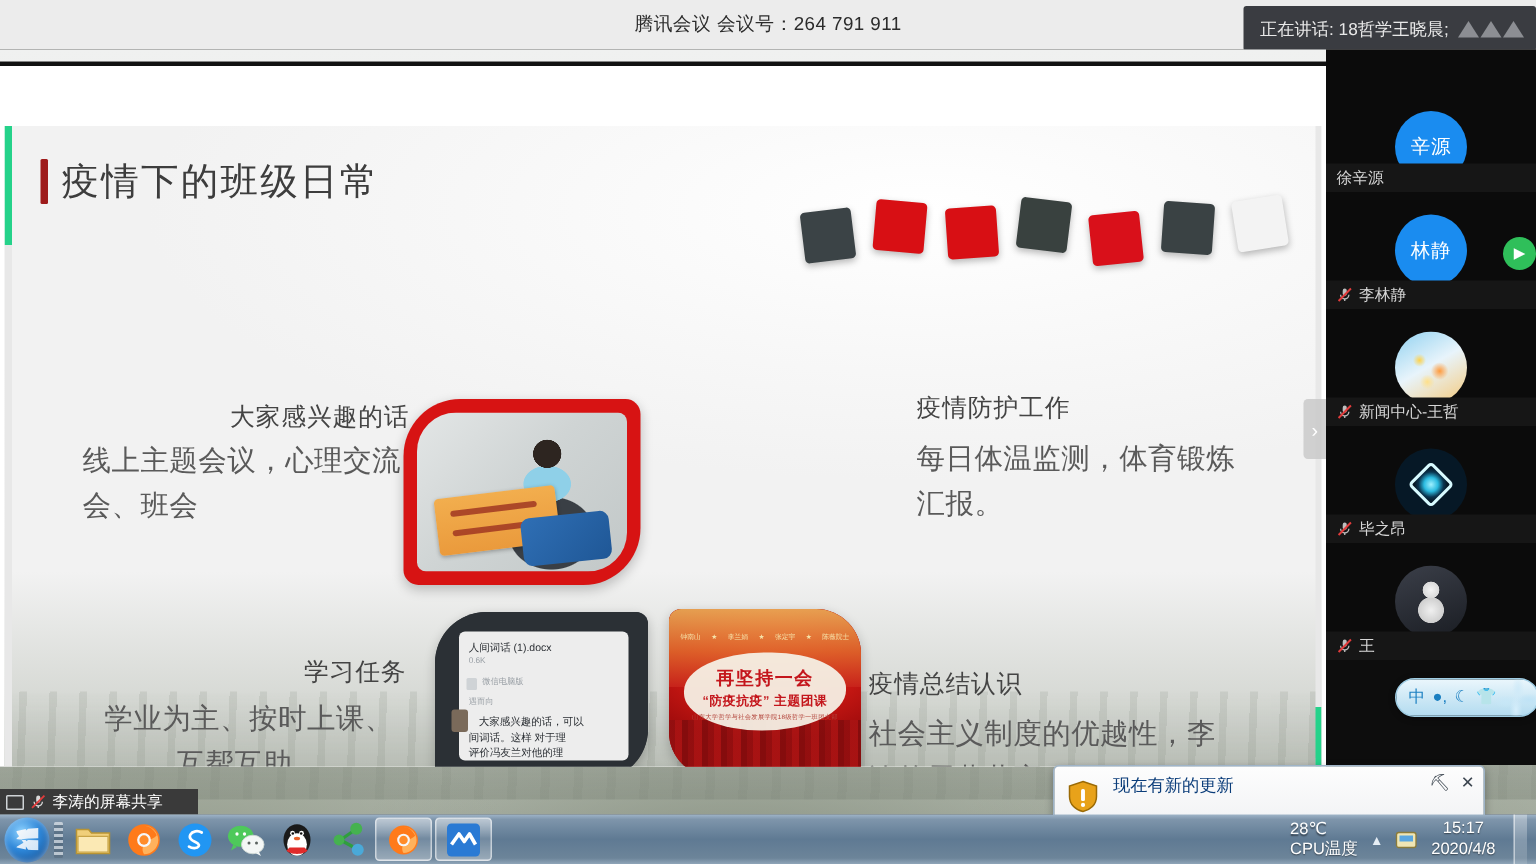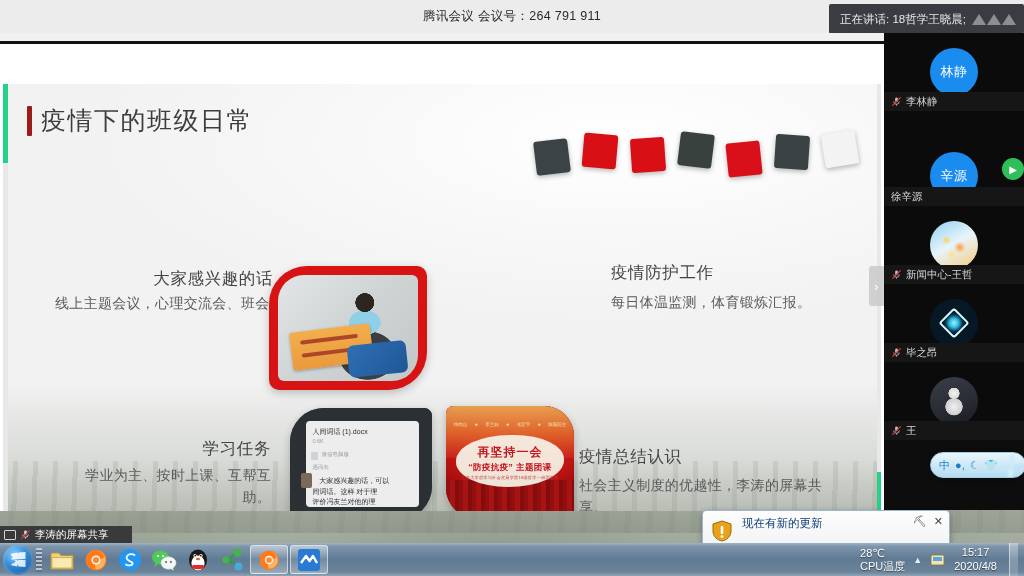--- a/index.html
+++ b/index.html
@@ -95,28 +95,28 @@
   .title-bar { width:5px; height:30px; background:#9e1b1b; border-radius:1px; }
   .slide-title { font-size:25px; color:#3d3d3d; letter-spacing:1.5px; }
 
   
   .squares { position:absolute; left:532px; top:48px; width:330px; height:50px; }
   .sq { position:absolute; width:34px; height:34px; border-radius:3px;
         box-shadow:0 2px 5px rgba(0,0,0,.28); }
 
   
   .blk-title { font-size:16.5px; color:#444; letter-spacing:.6px; line-height:1.3; }
-  .blk-body  { font-size:14px; color:#5a5a5a; line-height:1.55; letter-spacing:.3px; }
+  .blk-body  { font-size:19px; color:#5a5a5a; line-height:1.55; letter-spacing:.3px; }
 
   .txt-tl { position:absolute; left:52px; top:184px; width:218px; text-align:right; }
   .txt-tl .blk-body { text-align:left; margin-top:4px; }
   .txt-tr { position:absolute; left:608px; top:178px; width:230px; text-align:left; }
   .txt-tr .blk-body { margin-top:9px; }
   .txt-bl { position:absolute; left:58px; top:354px; width:210px; text-align:right; }
-  .txt-bl .blk-body { text-align:right; margin-top:6px; }
+  .txt-bl .blk-body { text-align:center; margin-top:6px; }
   .txt-br { position:absolute; left:576px; top:362px; width:250px; text-align:left; }
   .txt-br .blk-body { margin-top:8px; }
 
   
   .card { position:absolute; overflow:hidden;
           box-shadow:0 3px 8px rgba(0,0,0,.22); }
   .card-a { left:266px; top:182px; width:158px; height:124px;
             border-radius:38px 10px 38px 10px; background:#d71313; }
   .card-b { left:440px; top:176px; width:156px; height:124px;
             border-radius:10px 38px 10px 38px; background:#20252a; }
@@ -264,21 +264,21 @@
   
   .share-bar {
     position:absolute; left:0; top:526px; width:132px; height:17px;
     background:#3a3a3a; color:#fff; font-size:10.5px;
     display:flex; align-items:center; gap:4px; padding-left:4px;
   }
   .share-bar .scr-ic { width:12px; height:10px; border:1.5px solid #cfd3d6; border-radius:1px; flex:0 0 auto; }
 
   
   .balloon {
-    position:absolute; left:702px; top:510px; width:248px; height:38px;
+    position:absolute; left:702px; top:510px; width:288px; height:38px;
     background:linear-gradient(180deg,#fdfdfd 0%, #f2f3f5 100%);
     border:1px solid #9fb4c8; border-radius:4px;
     box-shadow:0 2px 6px rgba(0,0,0,.3);
     font-family:Liberation Serif, serif;
   }
   .balloon::after {
     content:""; position:absolute; left:208px; bottom:-9px;
     width:0; height:0; border-left:10px solid transparent;
     border-right:3px solid transparent; border-top:9px solid #f2f3f5;
     filter:drop-shadow(0 1px 0 #9fb4c8);
@@ -435,38 +435,38 @@
     <div class="share-collapse">
       <span>›</span>
     </div>
   </div>
 
   <div class="rail">
     <div class="rail-top-btn">
       <span>^</span>
     </div>
     <div id="participants">
+        <div class="p-cell first">
+          <div class="p-av blue">辛源</div>
+          <div class="p-name">
+            <span>徐辛源</span>
+          </div>
+        </div>
         <div class="p-cell">
           <div class="p-av blue">林静</div>
           <div class="p-name">
             <svg class="mic-muted" viewBox="0 0 16 16">
               <rect x="6" y="2" width="4" height="7" rx="2" fill="#bdbdbd"></rect>
               <path d="M4 8a4 4 0 0 0 8 0" stroke="#bdbdbd" stroke-width="1.3" fill="none"></path>
               <line x1="8" y1="12" x2="8" y2="14" stroke="#bdbdbd" stroke-width="1.3"></line>
               <line x1="2" y1="14" x2="14" y2="2" stroke="#e23b3b" stroke-width="1.9"></line>
             </svg>
             <span>李林静</span>
           </div>
         </div>
-        <div class="p-cell first">
-          <div class="p-av blue">辛源</div>
-          <div class="p-name">
-            <span>徐辛源</span>
-          </div>
-        </div>
         <div class="p-cell">
           <div class="p-av pic1"></div>
           <div class="p-name">
             <svg class="mic-muted" viewBox="0 0 16 16">
               <rect x="6" y="2" width="4" height="7" rx="2" fill="#bdbdbd"></rect>
               <path d="M4 8a4 4 0 0 0 8 0" stroke="#bdbdbd" stroke-width="1.3" fill="none"></path>
               <line x1="8" y1="12" x2="8" y2="14" stroke="#bdbdbd" stroke-width="1.3"></line>
               <line x1="2" y1="14" x2="14" y2="2" stroke="#e23b3b" stroke-width="1.9"></line>
             </svg>
             <span>新闻中心-王哲</span>

